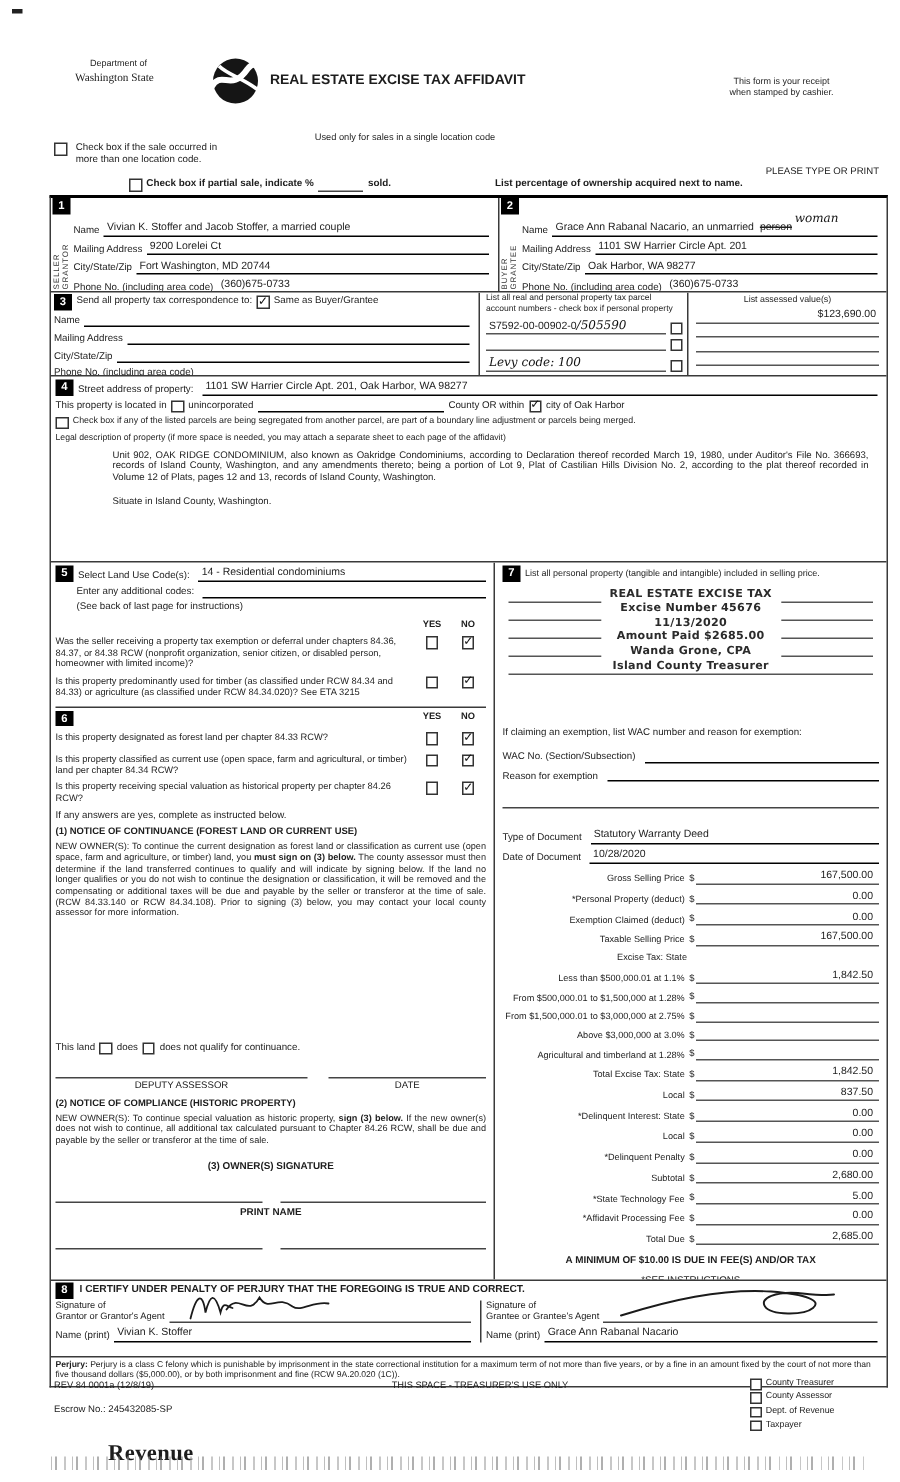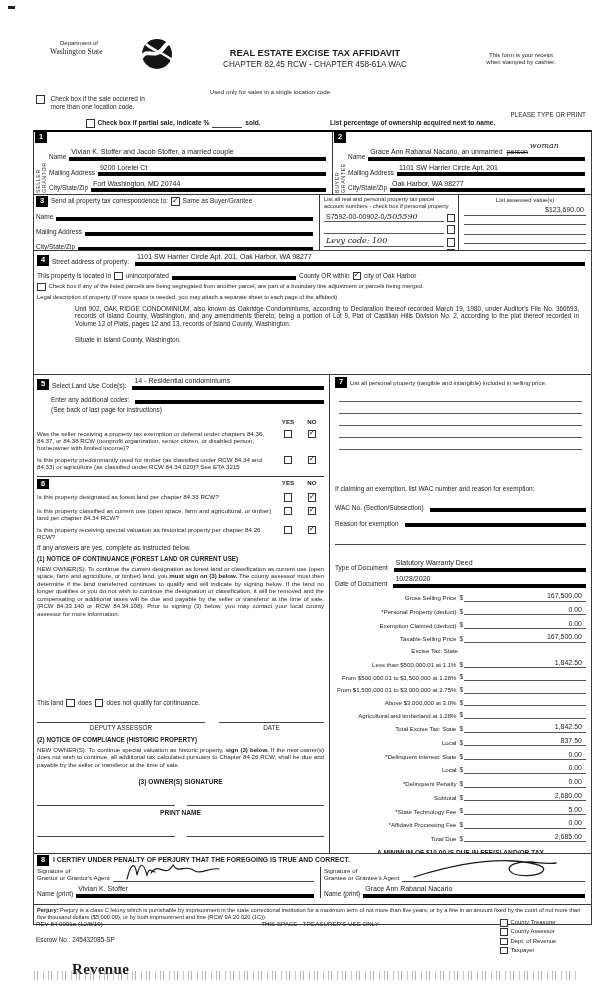--- a/index.html
+++ b/index.html
@@ -9,21 +9,21 @@
   .c{text-align:center;}
   .fine{font-size:5.8px;}
   
   .corner-mark{position:absolute;left:8px;top:6px;width:7px;height:3px;background:#222;}
   
   .logo{position:absolute;left:36px;top:40px;width:150px;}
   .logo .dept{font-size:6px;margin-left:24px;}
   .logo .rev{font-size:15px;font-weight:bold;font-family:"Liberation Serif",serif;letter-spacing:.3px;}
   .logo .state{font-size:7.5px;margin-left:14px;font-family:"Liberation Serif",serif;}
   .logo svg{position:absolute;left:102px;top:-4px;}
-  .title-block{position:absolute;left:180px;top:48px;width:270px;text-align:center;}
+  .title-block{position:absolute;left:180px;top:48px;width:270px;text-align:left;}
   .title{font-size:9.3px;font-weight:bold;}
   .chapter{font-size:8.2px;margin-top:1px;}
   .receipt{position:absolute;left:466px;top:52px;width:110px;font-size:6px;text-align:center;}
   .warning{position:absolute;left:30px;top:78px;width:540px;text-align:center;font-weight:bold;font-size:7.2px;}
   .single-loc{position:absolute;left:150px;top:88px;width:240px;text-align:center;font-size:6.2px;}
   .multi-loc{position:absolute;left:36px;top:95px;width:200px;display:flex;gap:6px;}
   .please-type{position:absolute;right:14px;top:111px;font-size:6.4px;}
   .partial{position:absolute;left:86px;top:119px;display:flex;align-items:flex-end;font-weight:bold;font-size:6.6px;}
   .ownership{position:absolute;left:330px;top:119px;font-weight:bold;font-size:6.6px;}
   .blank-short{display:inline-block;width:30px;border-bottom:1px solid #444;height:6px;margin:0 3px;}
@@ -39,21 +39,21 @@
   .formbox section{position:relative;border-bottom:1px solid #3a3a3a;overflow:hidden;}
   .sec12{height:62px;display:flex;}
   .party{position:relative;padding:13px 6px 0 15px;}
   .party.left{width:277px;border-right:1px solid #3a3a3a;}
   .party.right{flex:1;}
   .party .badge{position:absolute;top:0;left:1px;}
   .sidelabel{position:absolute;left:1px;top:13px;bottom:1px;display:flex;gap:0px;}
   .sidelabel span{writing-mode:vertical-rl;transform:rotate(180deg);font-size:5.3px;letter-spacing:.6px;line-height:6px;color:#333;}
   .frow{display:flex;align-items:flex-end;margin-top:3.2px;}
   .lbl{white-space:nowrap;margin-right:3px;}
-  .fill{flex:1;border-bottom:4px solid #000000;min-height:7.5px;padding:0 2px;font-size:7px;position:relative;white-space:nowrap;}
+  .fill{flex:1;border-bottom:1px solid #000000;min-height:7.5px;padding:0 2px;font-size:7px;position:relative;white-space:nowrap;}
   .struck{text-decoration:line-through;margin-left:2px;}
   .handwrite{font-family:"DejaVu Serif",serif;font-style:italic;font-size:8px;color:#101010;}
   .hw-woman{position:absolute;right:26px;top:-7px;}
   
   .sec3{height:55px;display:flex;}
   .sec3-left{width:277px;border-right:1px solid #3a3a3a;padding:1px 6px 0 2px;}
   .s3intro{display:flex;align-items:center;gap:3px;}
   .sec3-right{flex:1;display:flex;}
   .parcel-list{flex:1;padding:1px 3px 0 4px;}
   .parcel-header{font-size:5.7px;line-height:1.15;}
@@ -131,21 +131,20 @@
     <div class="rev">Revenue</div>
     <div class="state">Washington State</div>
     <svg width="38" height="36" viewBox="0 0 38 36">
       <circle cx="19" cy="18" r="15" fill="#151515"></circle>
       <path d="M3 22 C10 10 16 26 27 10 C30 6 34 6 36 9" stroke="#fff" stroke-width="4" fill="none"></path>
       <path d="M8 8 C14 14 24 16 34 24" stroke="#fff" stroke-width="2.5" fill="none"></path>
     </svg>
   </div>
   <div class="title-block">
     <div class="title">REAL ESTATE EXCISE TAX AFFIDAVIT</div>
-    <div class="chapter">CHAPTER 82.45 RCW - CHAPTER 458-61A WAC</div>
   </div>
   <div class="receipt">
     <div>This form is your receipt</div>
     <div>when stamped by cashier.</div>
   </div>
   <div class="single-loc">Used only for sales in a single location code</div>
   <div class="multi-loc">
     <span class="cb"></span>
     <span><span>Check box if the sale occurred in</span><br>
     <span>more than one location code.</span></span>
@@ -380,20 +379,28 @@
         <div class="inline-row">
           <span class="badge">7</span>
           <span style="font-size:6px;">List all personal property (tangible and intangible) included in selling price.</span>
         </div>
         <div class="stamp-zone">
           <div class="rline" style="top:10px;"></div>
           <div class="rline" style="top:22px;"></div>
           <div class="rline" style="top:34px;"></div>
           <div class="rline" style="top:46px;"></div>
           <div class="rline" style="top:58px;"></div>
+          <div class="stamp">
+            <div>REAL ESTATE EXCISE TAX</div>
+            <div>Excise Number 45676</div>
+            <div>11/13/2020</div>
+            <div>Amount Paid $2685.00</div>
+            <div>Wanda Grone, CPA</div>
+            <div>Island County Treasurer</div>
+          </div>
         </div>
         <div style="margin-top:30px;">If claiming an exemption, list WAC number and reason for exemption:</div>
         <div class="inline-row" style="margin-top:8px;">
           <span class="lbl">WAC No. (Section/Subsection)</span>
           <span class="fill"></span>
         </div>
         <div class="inline-row" style="margin-top:4px;">
           <span class="lbl">Reason for exemption</span>
           <span class="fill"></span>
         </div>

